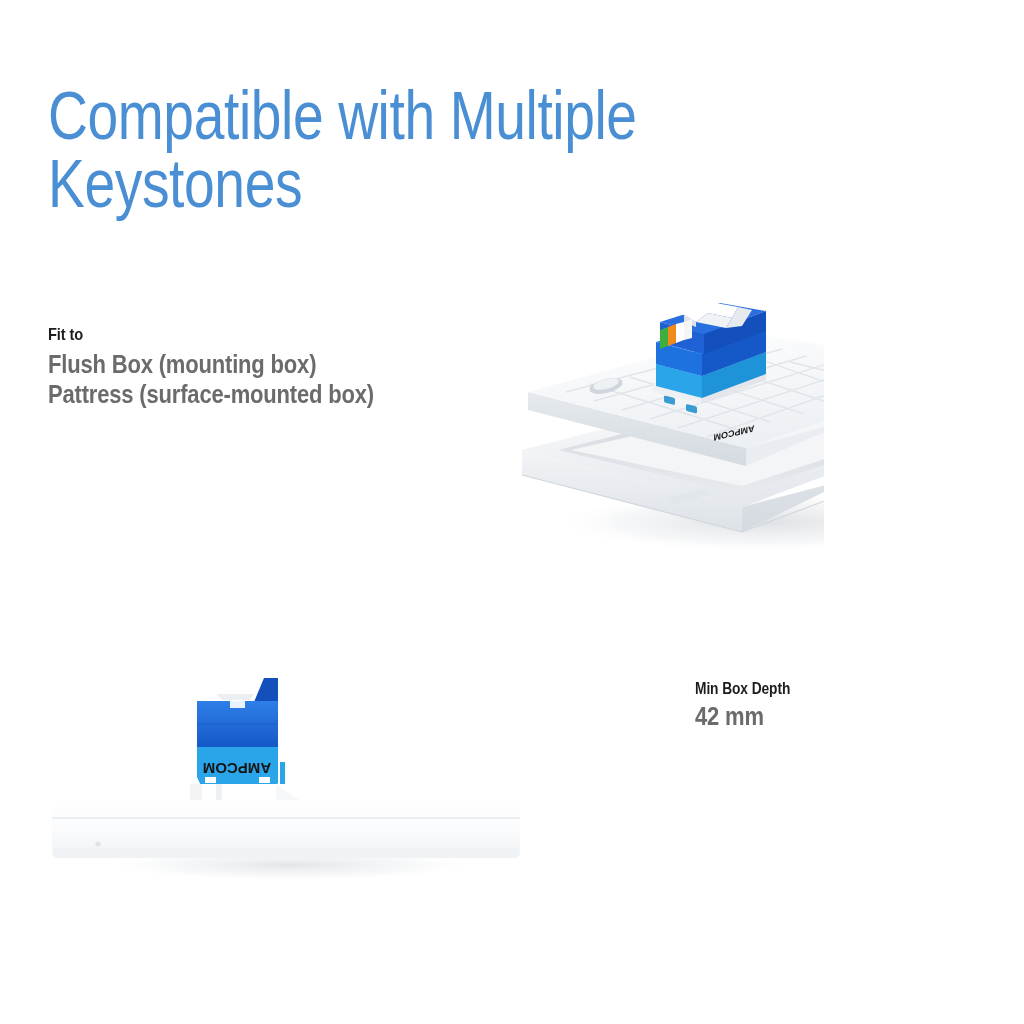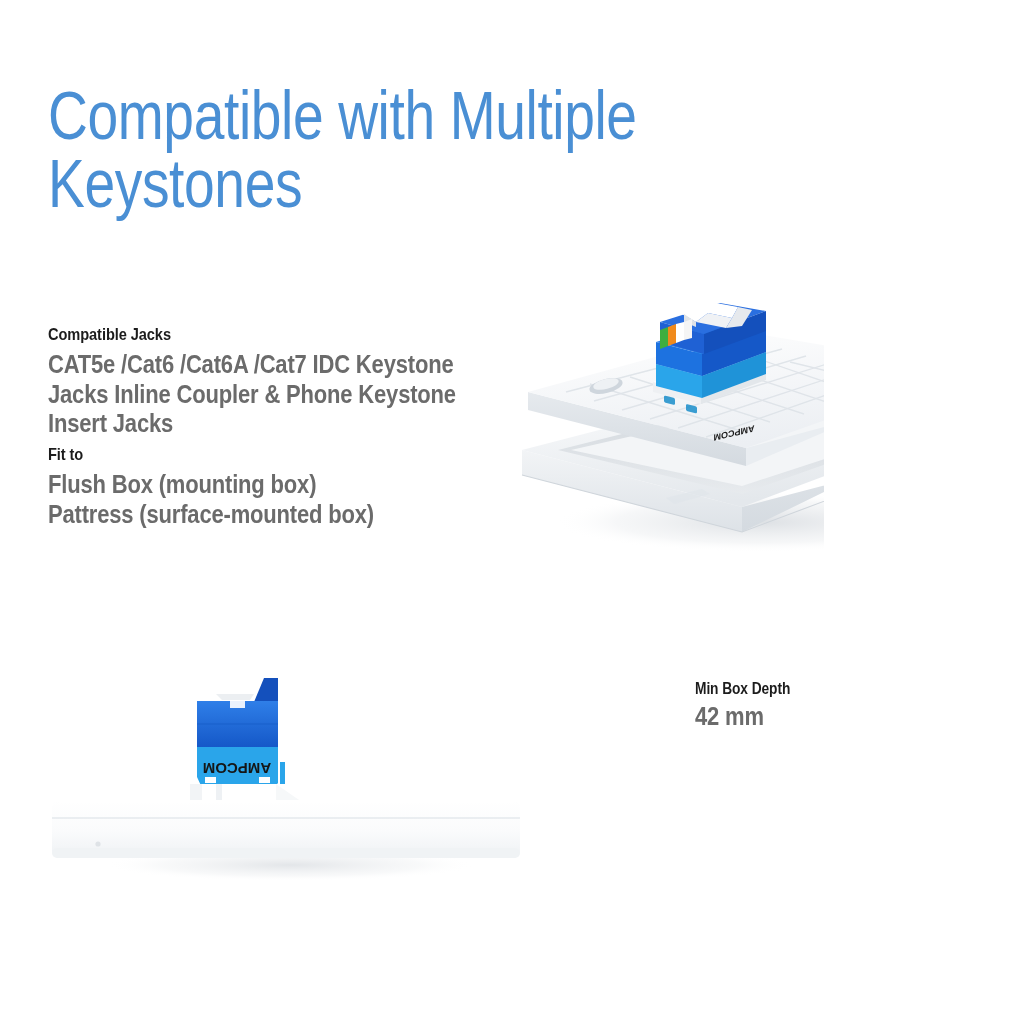--- a/index.html
+++ b/index.html
@@ -90,26 +90,20 @@
 </head>
 <body>
 
 <div id="page">
 
   <div class="headline">Compatible with Multiple
 Keystones</div>
 
   <div id="left-specs">
 
-    <div class="group">
-      <div class="spec-label">Compatible Jacks</div>
-      <div class="spec-value">CAT5e /Cat6 /Cat6A /Cat7 IDC Keystone
-Jacks Inline Coupler &amp;  Phone Keystone
-Insert Jacks</div>
-    </div>
 
     <div class="group">
       <div class="spec-label">Fit to</div>
       <div class="spec-value">Flush Box (mounting box)
 Pattress (surface-mounted box)</div>
     </div>
 
   </div>
 
   <div id="right-specs">

